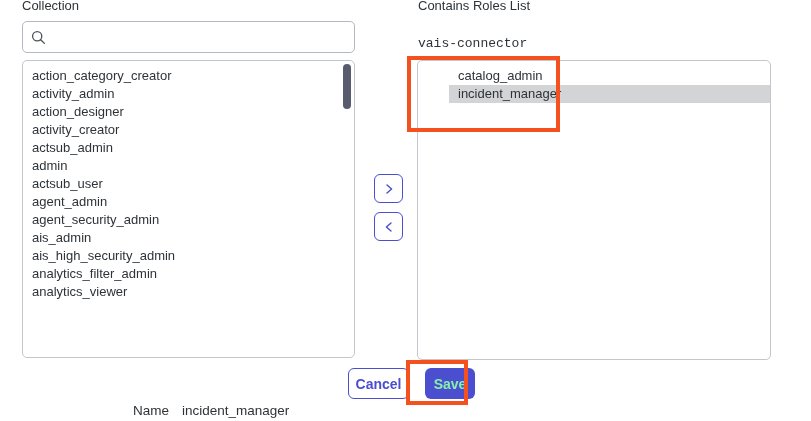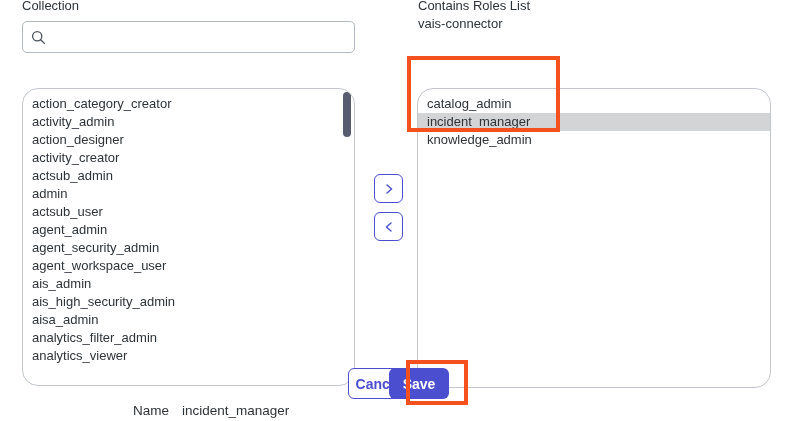--- a/index.html
+++ b/index.html
@@ -16,21 +16,21 @@
     overflow: hidden;
   }
   .panel-label {
     position: absolute;
     font-size: 13px;
     line-height: 15px;
     color: #2e3338;
   }
   #collection-label { left: 22px; top: -2px; }
   #roles-label { left: 418px; top: -2px; }
-  #connector-name { left: 418px; top: 16px; font-size: 13px; }
+  #connector-name { left: 418px; top: 36px; font-size: 13px; font-family: Liberation Mono, monospace; }
 
   .search-box {
     position: absolute;
     left: 22px; top: 21px;
     width: 333px; height: 32px;
     border: 1px solid #b4b9c1;
     border-radius: 5px;
     background: #fff;
     display: flex;
     align-items: center;
@@ -42,28 +42,27 @@
     flex: 1;
     font: 13px "Liberation Sans", sans-serif;
     margin-left: 6px;
     color: #2e3338;
     background: transparent;
   }
 
   .listbox {
     position: absolute;
     border: 1px solid #c3c7cd;
-    border-radius: 16px;
+    border-radius: 5px;
     background: #fff;
     overflow: hidden;
     padding-top: 6px;
-    margin-top: 28px;
   }
   #left-listbox  { left: 22px;  top: 60px; width: 333px; height: 298px; }
-  #right-listbox { left: 417px; top: 60px; width: 354px; height: 300px; }
+  #right-listbox { left: 417px; top: 60px; width: 354px; height: 300px; padding-left: 31px; }
 
   .list-item {
     font-size: 13px;
     line-height: 18px;
     height: 18px;
     padding-left: 9px;
     white-space: nowrap;
     color: #2e3338;
     cursor: default;
   }
@@ -104,23 +103,23 @@
     justify-content: center;
     cursor: pointer;
   }
   #cancel-button {
     left: 348px; width: 61px;
     background: #fff;
     color: var(--accent, #4b4ece);
     border: 1.5px solid var(--accent, #4b4ece);
   }
   #save-button {
-    left: 389px; width: 60px;
+    left: 425px; width: 50px;
     background: var(--accent, #4b4ece);
-    color: #ffffff;
+    color: #86efac;
     border: none;
   }
 
   .annotation {
     position: absolute;
     border: 4px solid var(--annotation, #f4511e);
     background: transparent;
     pointer-events: none;
     z-index: 5;
   }
@@ -155,24 +154,22 @@
     <div>
         <div class="list-item">action_category_creator</div>
         <div class="list-item">activity_admin</div>
         <div class="list-item">action_designer</div>
         <div class="list-item">activity_creator</div>
         <div class="list-item">actsub_admin</div>
         <div class="list-item">admin</div>
         <div class="list-item">actsub_user</div>
         <div class="list-item">agent_admin</div>
         <div class="list-item">agent_security_admin</div>
-        <div class="list-item">agent_workspace_user</div>
         <div class="list-item">ais_admin</div>
         <div class="list-item">ais_high_security_admin</div>
-        <div class="list-item">aisa_admin</div>
         <div class="list-item">analytics_filter_admin</div>
         <div class="list-item">analytics_viewer</div>
       </div>
     <div class="scroll-thumb"></div>
   </div>
 
   <button class="transfer-btn" id="move-right-button" title="">
     <svg width="12" height="12" viewBox="0 0 12 12">
       <polyline points="4,2 8.6,6 4,10" fill="none" stroke="#4b4ece" stroke-width="1.4" stroke-linecap="round" stroke-linejoin="round"></polyline>
     </svg>
@@ -184,21 +181,20 @@
   </button>
 
   <div class="panel-label" id="roles-label">Contains Roles List</div>
 
   <div class="panel-label" id="connector-name">vais-connector</div>
 
   <div class="listbox" id="right-listbox">
     <div>
         <div class="list-item">catalog_admin</div>
         <div class="list-item selected">incident_manager</div>
-        <div class="list-item">knowledge_admin</div>
       </div>
   </div>
 
   <div class="annotation" id="roles-annotation"></div>
   <div class="annotation" id="save-annotation"></div>
 
   <button class="footer-btn" id="cancel-button">Cancel</button>
   <button class="footer-btn" id="save-button">Save</button>
 
   <div class="name-row">

